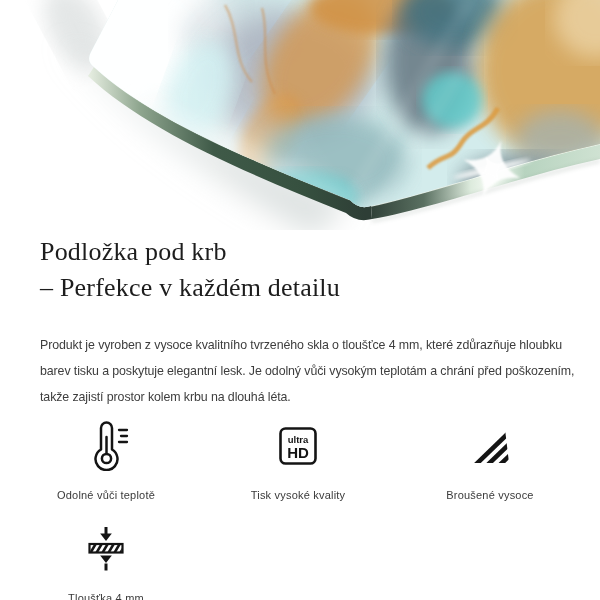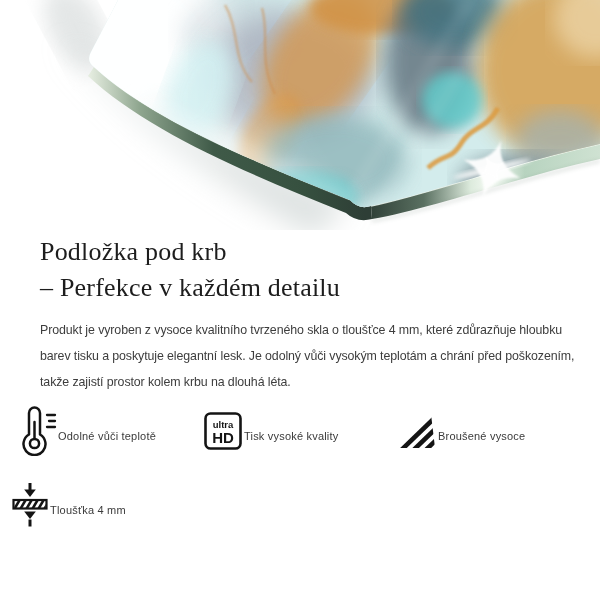--- a/index.html
+++ b/index.html
@@ -13,42 +13,42 @@
   .textblock{padding:0 40px 0 40px;}
   h1.title{
     margin:4px 0 0 0;
     font-family:Liberation Serif, serif;
     font-weight:400;
     font-size:26px;
     line-height:36px;
     color:#1d1d1d;
     letter-spacing:.2px;
   }
-  .intro{margin-top:11px;}
+  .intro{margin-top:26px;}
   .intro .line{
     font-size:12.4px;
     line-height:26px;
     color:#3d3d3d;
     letter-spacing:-.1px;
     white-space:nowrap;
   }
 
   
   .features{
     display:grid;
     grid-template-columns:repeat(3,1fr);
     margin:10px 14px 0 10px;
     row-gap:22px;
   }
   .feature{
-    display:flex;flex-direction:row;align-items:center;text-align:center;
+    display:flex;flex-direction:column;align-items:center;text-align:center;
   }
   .icon-wrap{height:52px;display:flex;align-items:center;justify-content:center;}
   .feature .label{
-    margin-top:9px;
+    margin-top:17px;
     font-size:11px;
     color:#3a3a3a;
     letter-spacing:.2px;
     white-space:nowrap;
   }
   .ico{stroke:#141414;fill:none;stroke-width:2.5;stroke-linecap:round;stroke-linejoin:round;}
 </style>
 </head>
 <body>
 

